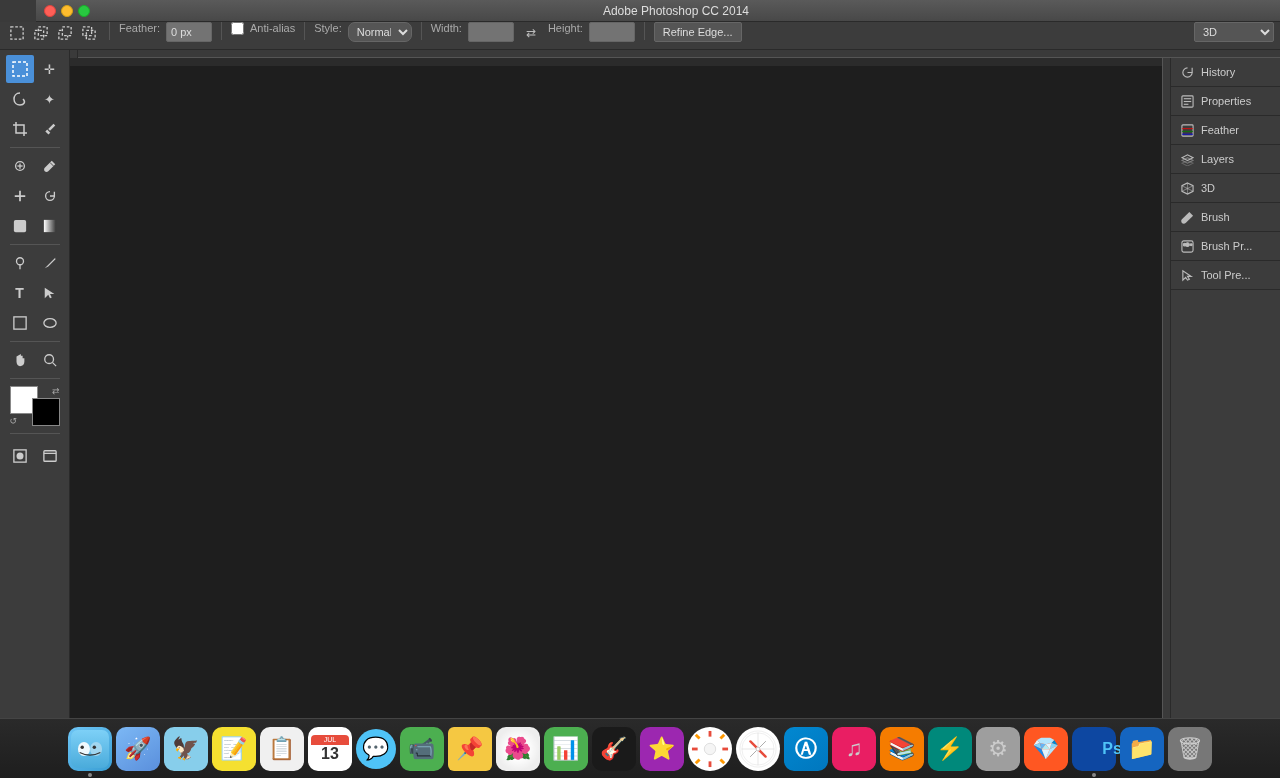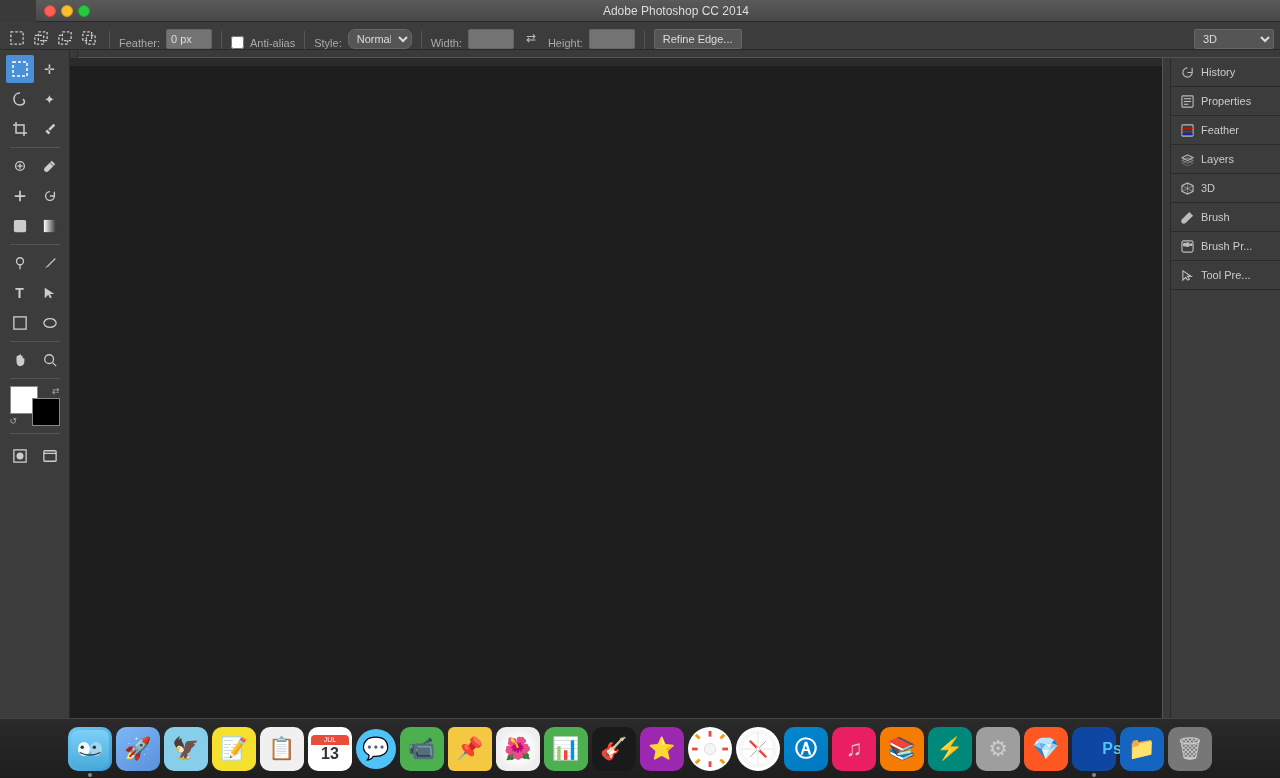--- a/index.html
+++ b/index.html
@@ -48,21 +48,21 @@
     .win-min { background: #febc2e; border: 1px solid #d4a017; }
     .win-max { background: #28c840; border: 1px solid #1aab29; }
 
     
     #options-bar {
       width: 100%;
       height: 28px;
       background: #3c3c3c;
       border-bottom: 1px solid #2a2a2a;
       display: flex;
-      align-items: flex-end;
+      align-items: flex-start;
       padding: 0 6px;
       gap: 6px;
     }
     .tool-group-icons {
       display: flex;
       gap: 2px;
       align-items: center;
     }
     .opt-icon {
       width: 22px;

